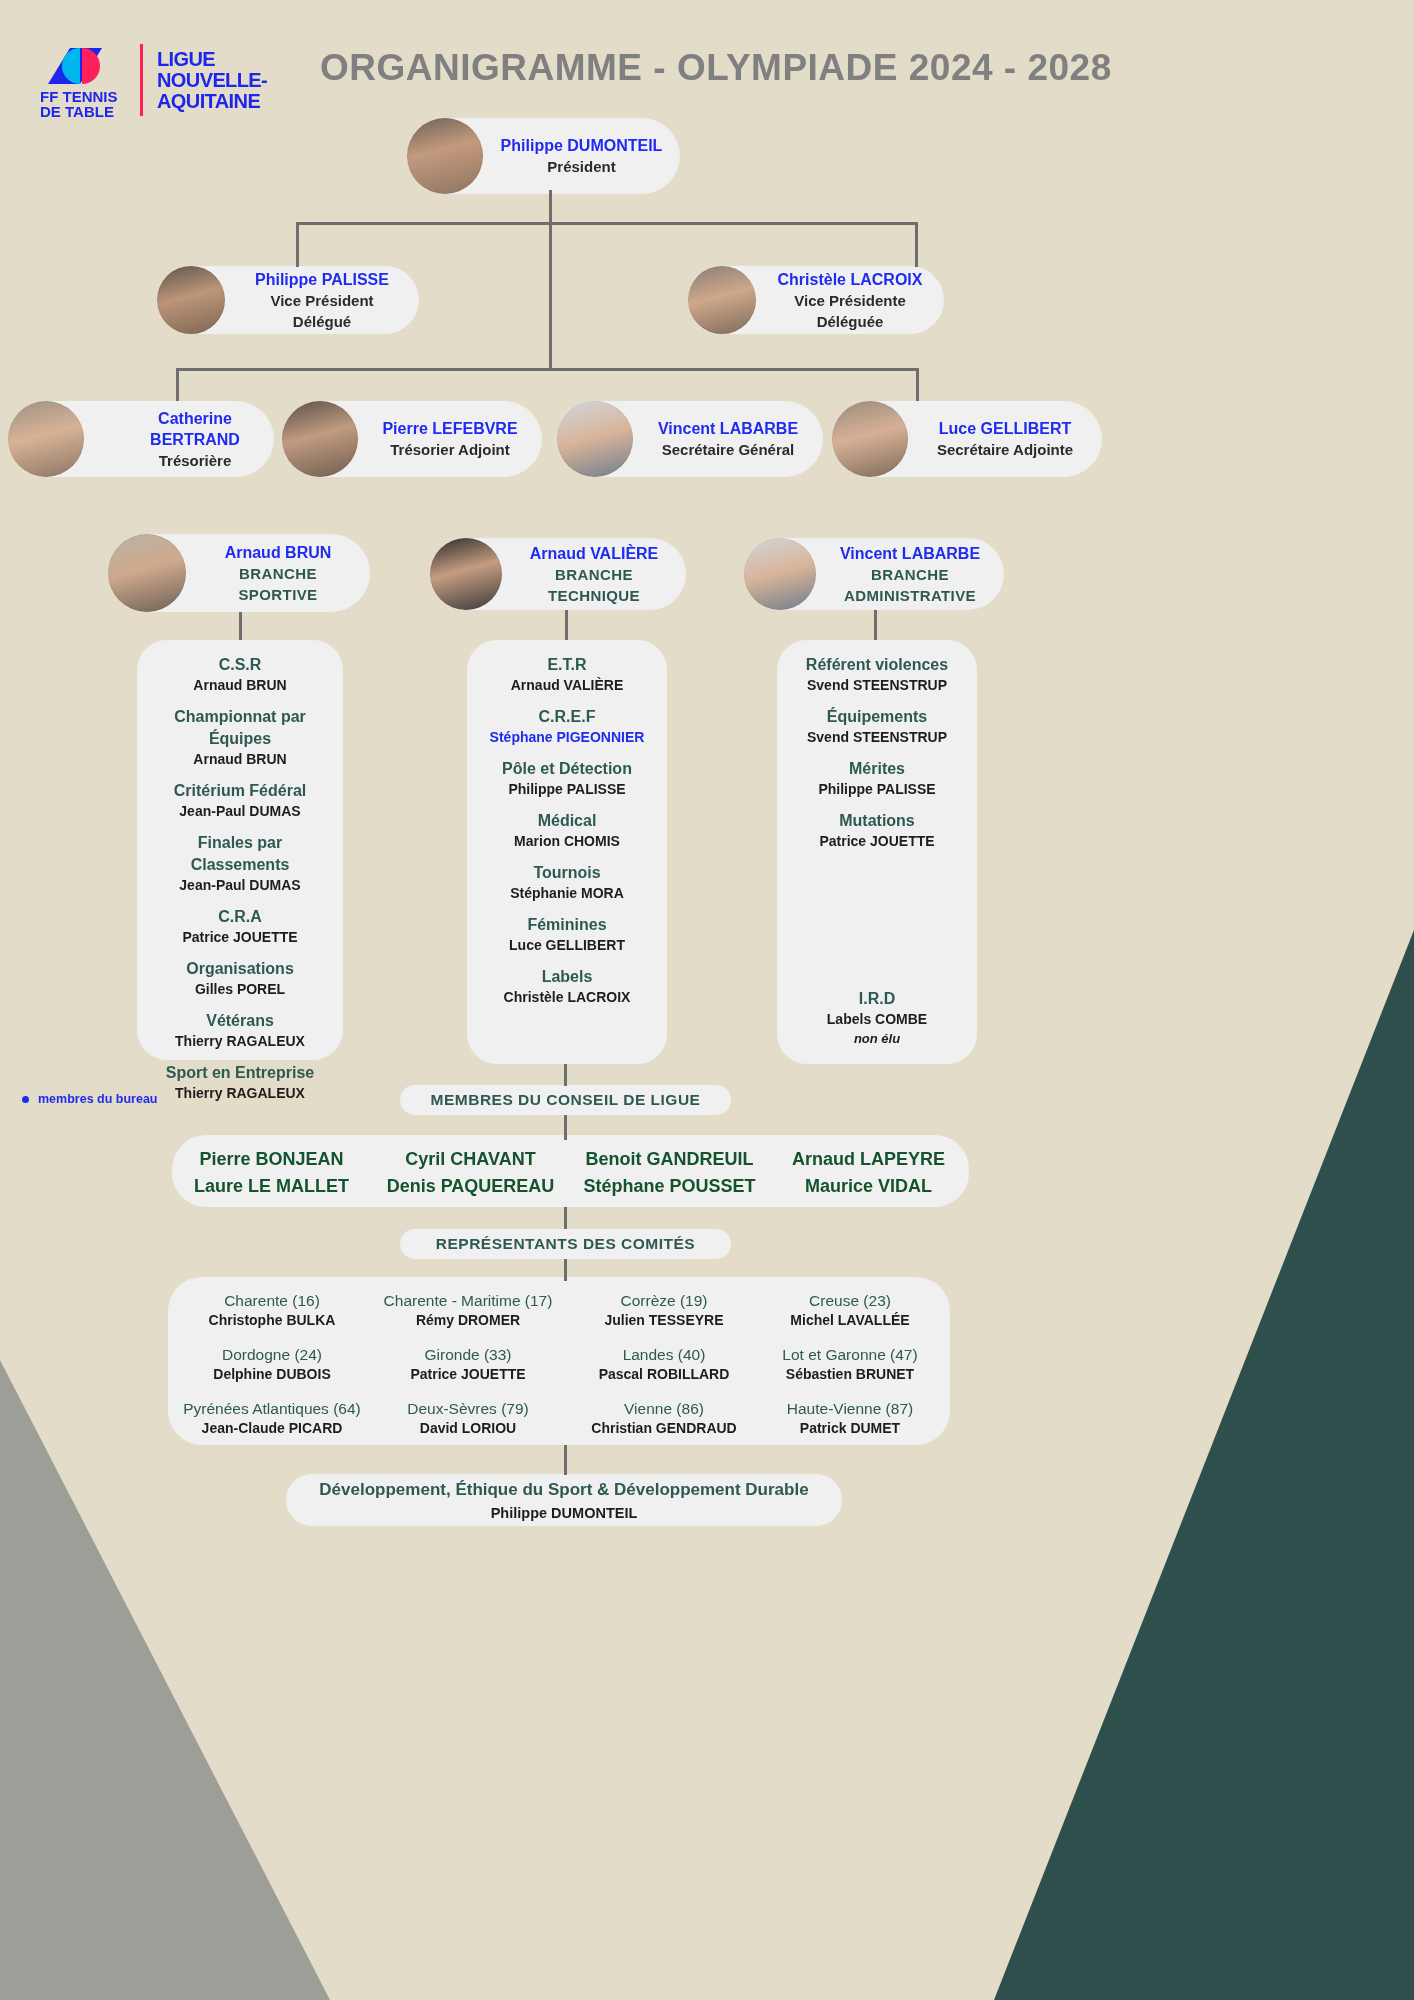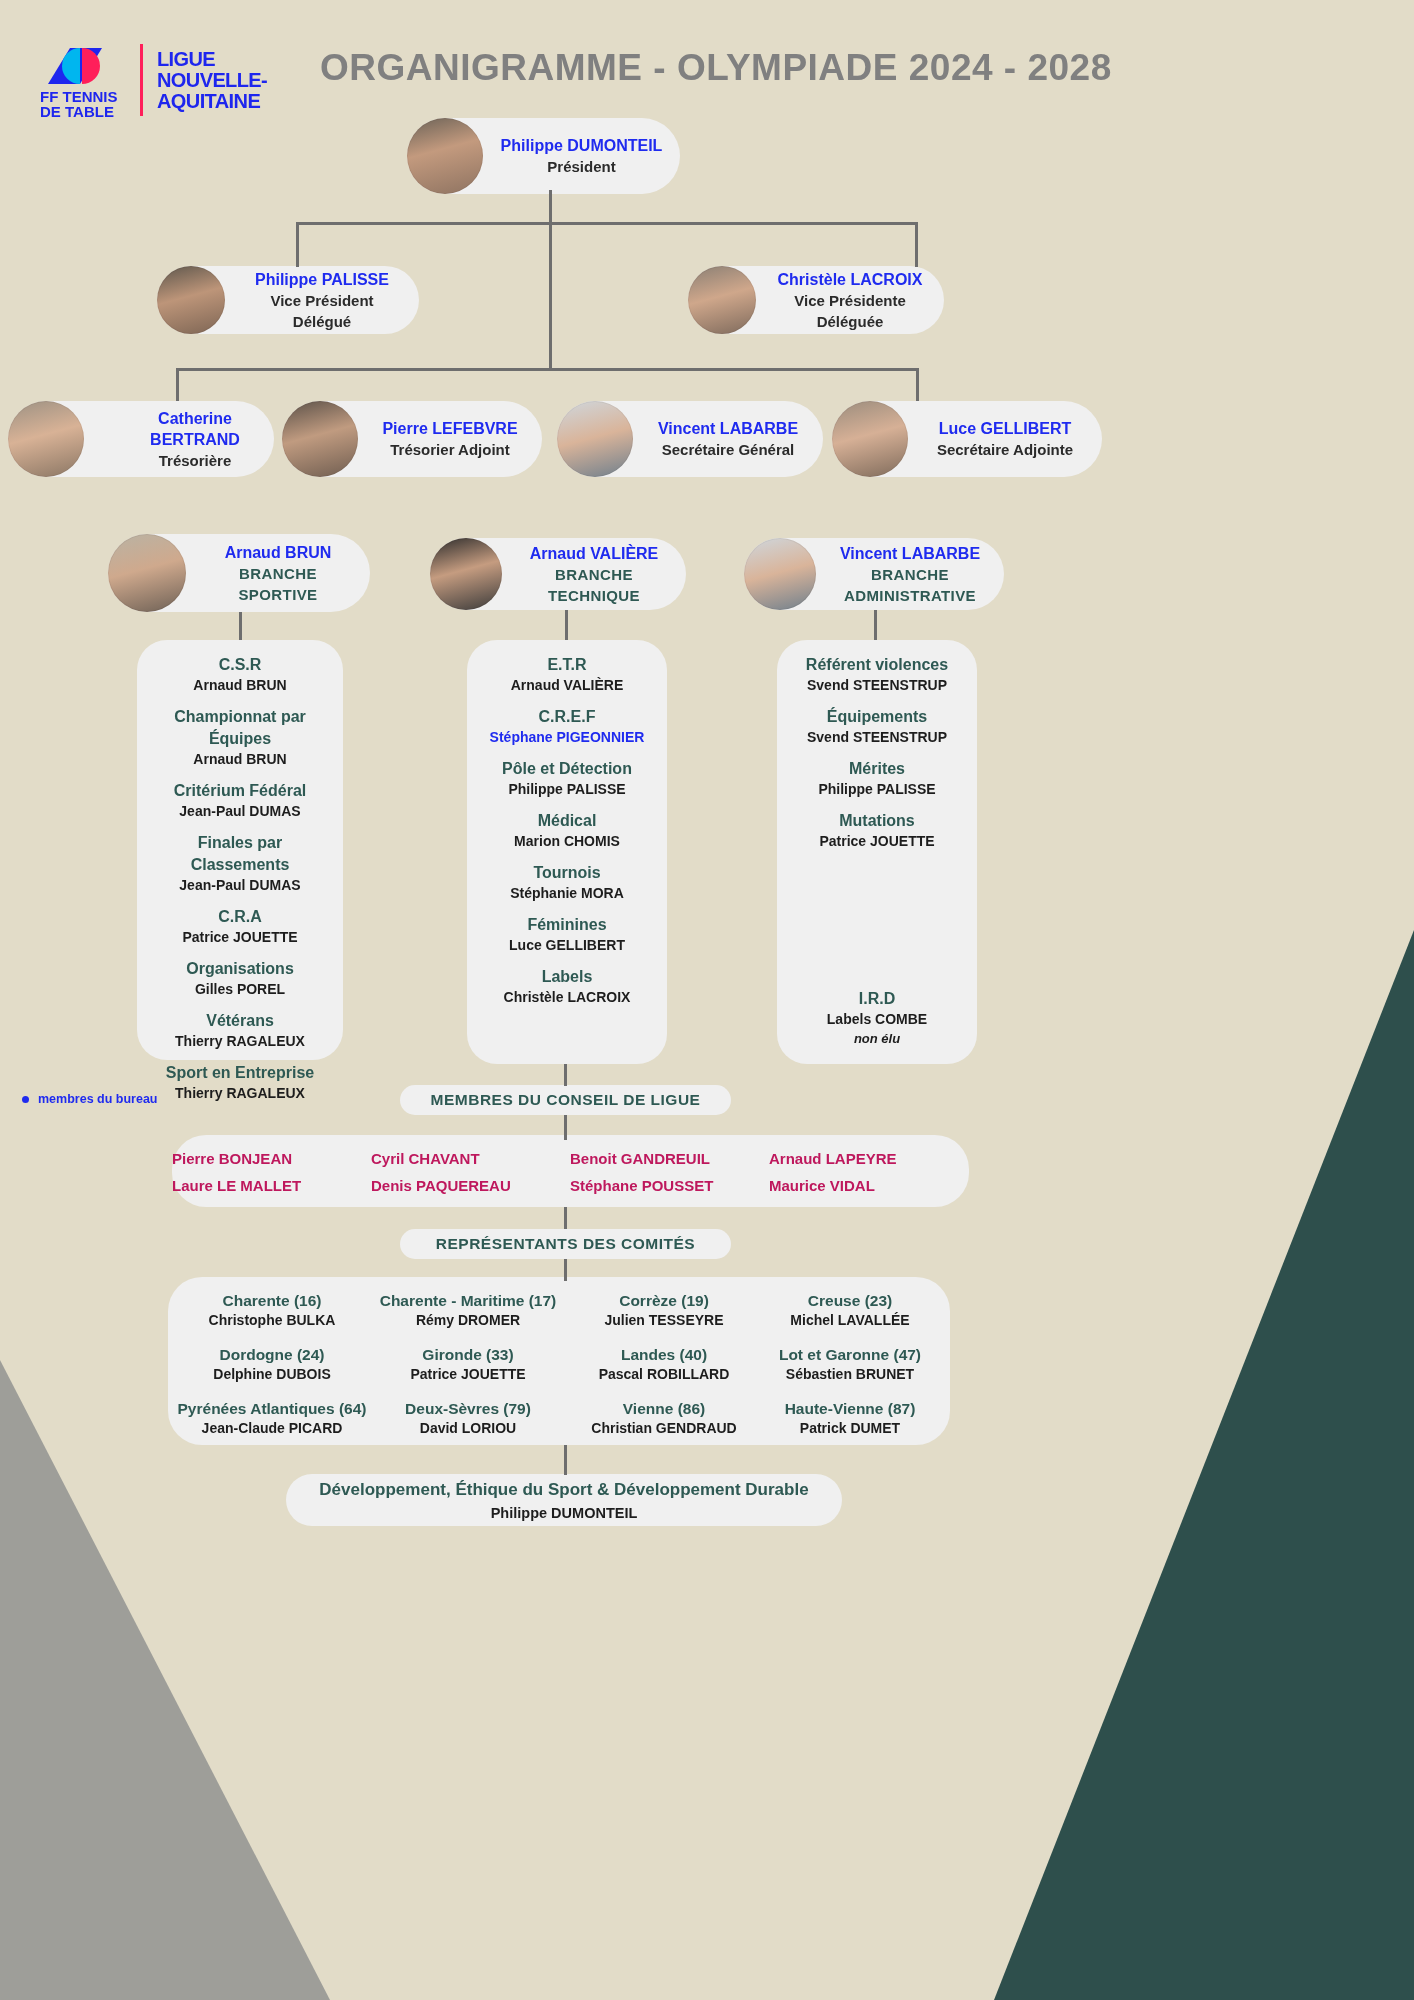--- a/index.html
+++ b/index.html
@@ -74,23 +74,23 @@
   
   .banner{
     position:absolute;background:#f0f0f0;border-radius:22px;
     display:flex;align-items:center;justify-content:center;
     color:#2e5953;font-weight:800;font-size:15.5px;letter-spacing:.5px;
   }
 
   
   .gridcard{position:absolute;background:#f0f0f0;border-radius:34px;box-sizing:border-box;}
   .gcell{position:absolute;text-align:center;}
-  .gcell .t{color:#2e5953;font-weight:700;font-size:15.5px;line-height:20px;}
+  .gcell .t{color:#2e5953;font-weight:400;font-size:15.5px;line-height:20px;}
   .gcell .n{color:#1d1d1d;font-weight:700;font-size:14px;line-height:19px;}
-  .plain{color:#be185d;font-weight:700;font-size:15px;line-height:20px;text-align:left;}
+  .plain{color:#14532d;font-weight:700;font-size:18px;line-height:20px;text-align:center;}
 
   
   .legend{position:absolute;display:flex;align-items:center;gap:9px;}
   .legend .dot{width:7px;height:7px;border-radius:50%;background:#1f2bef;}
   .legend .lt{color:#1f2bef;font-weight:700;font-size:12.5px;}
 
   
   .footer{
     position:absolute;background:#f0f0f0;border-radius:34px;
     display:flex;flex-direction:column;align-items:center;justify-content:center;

